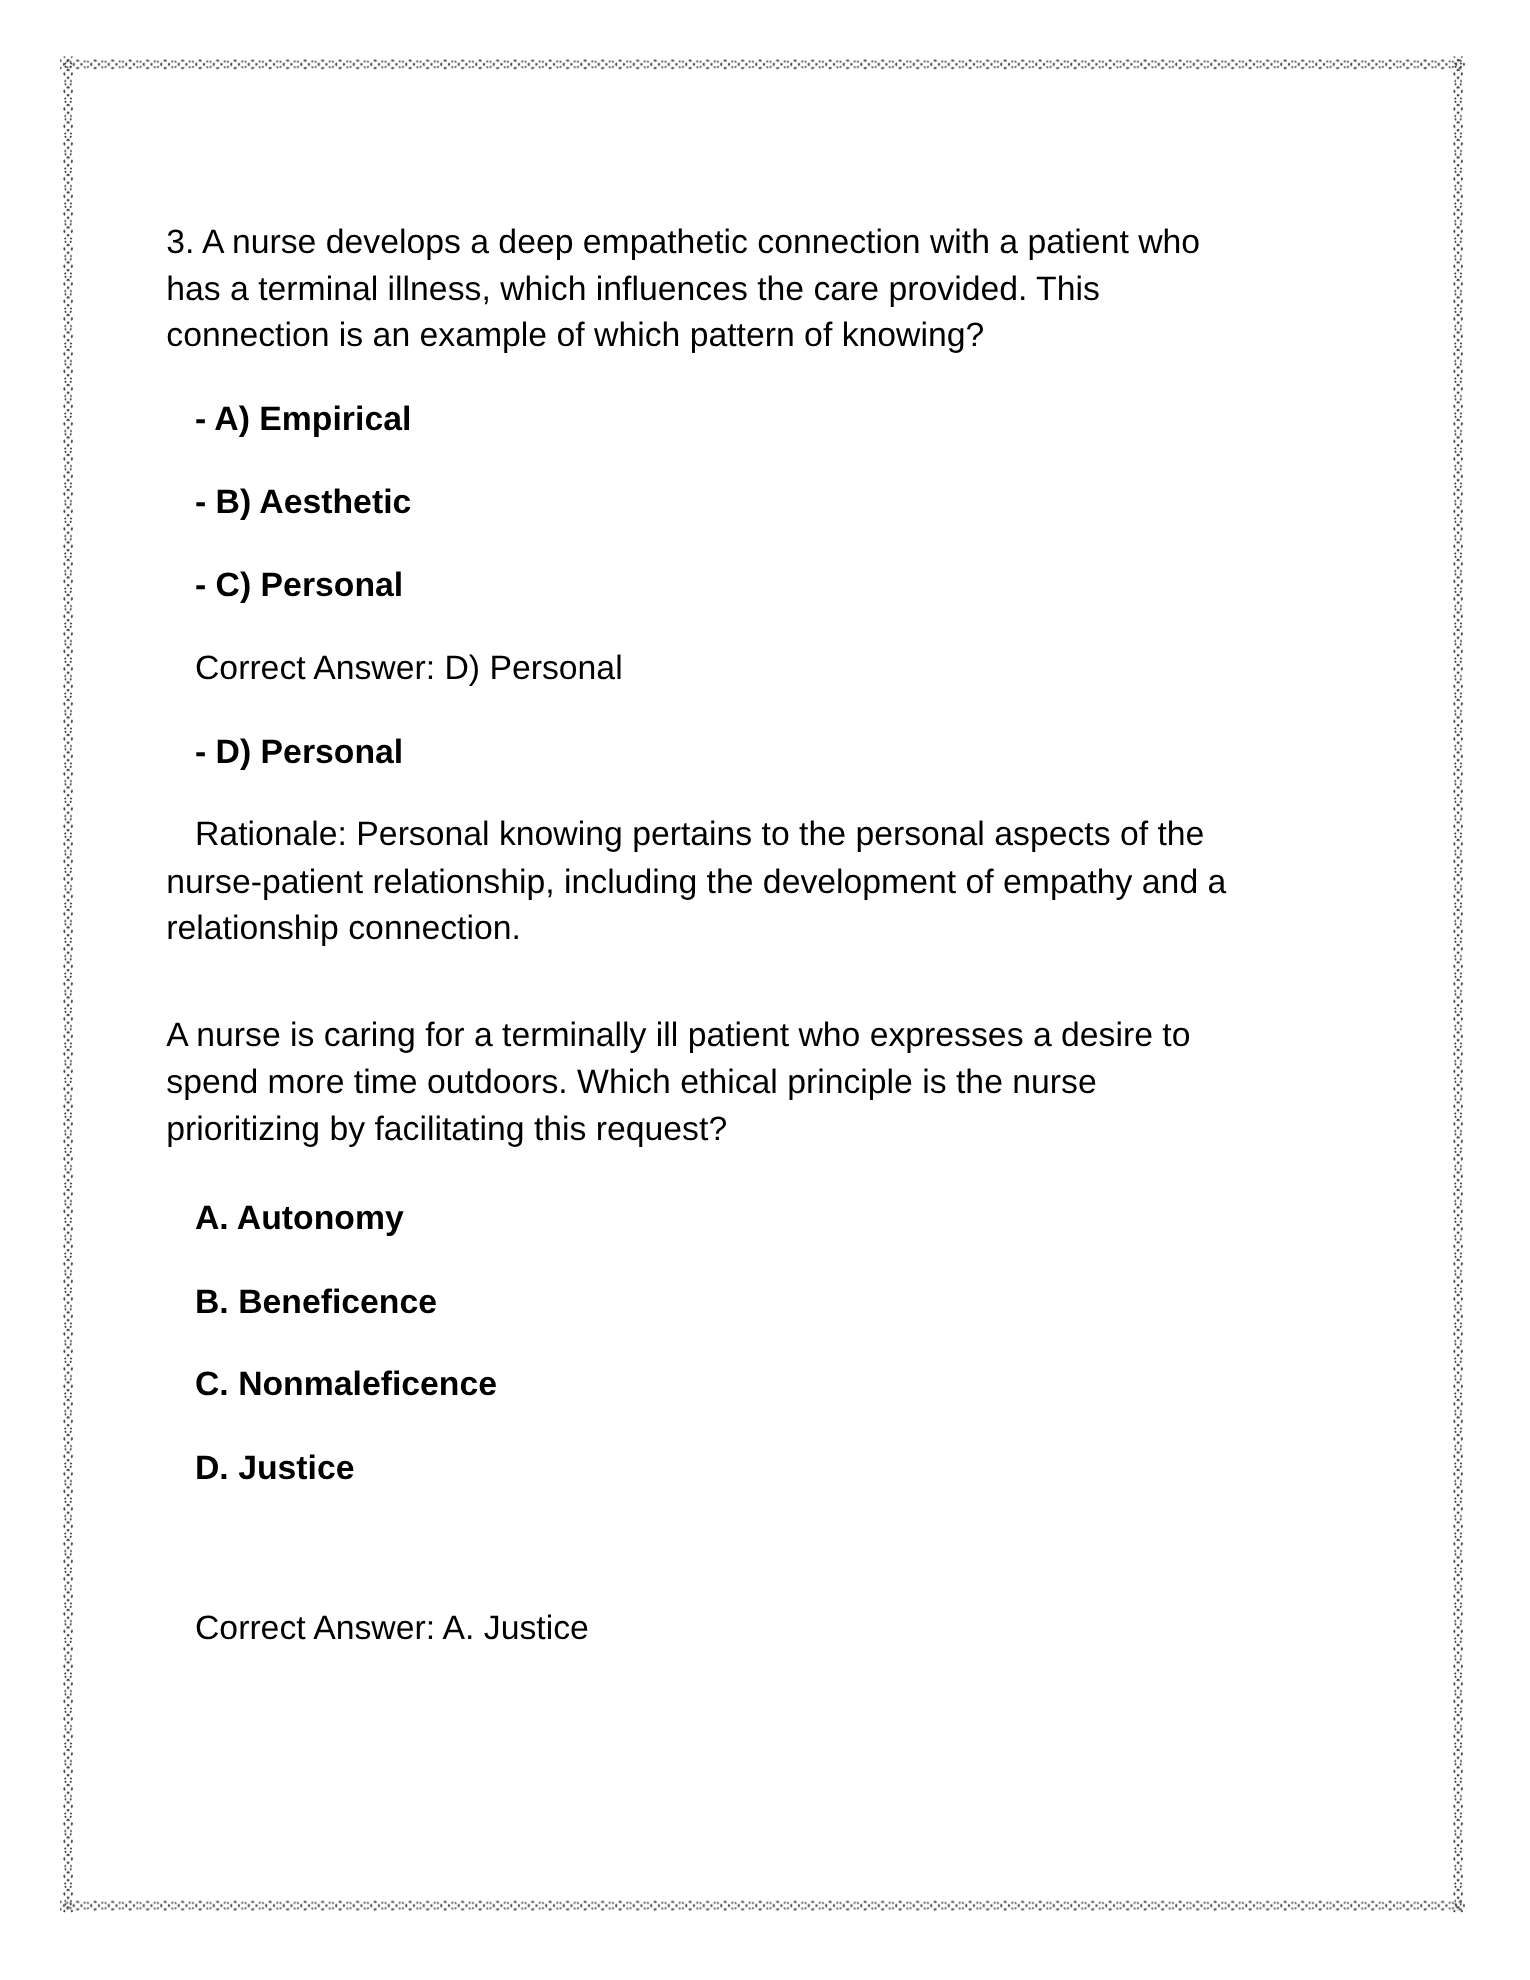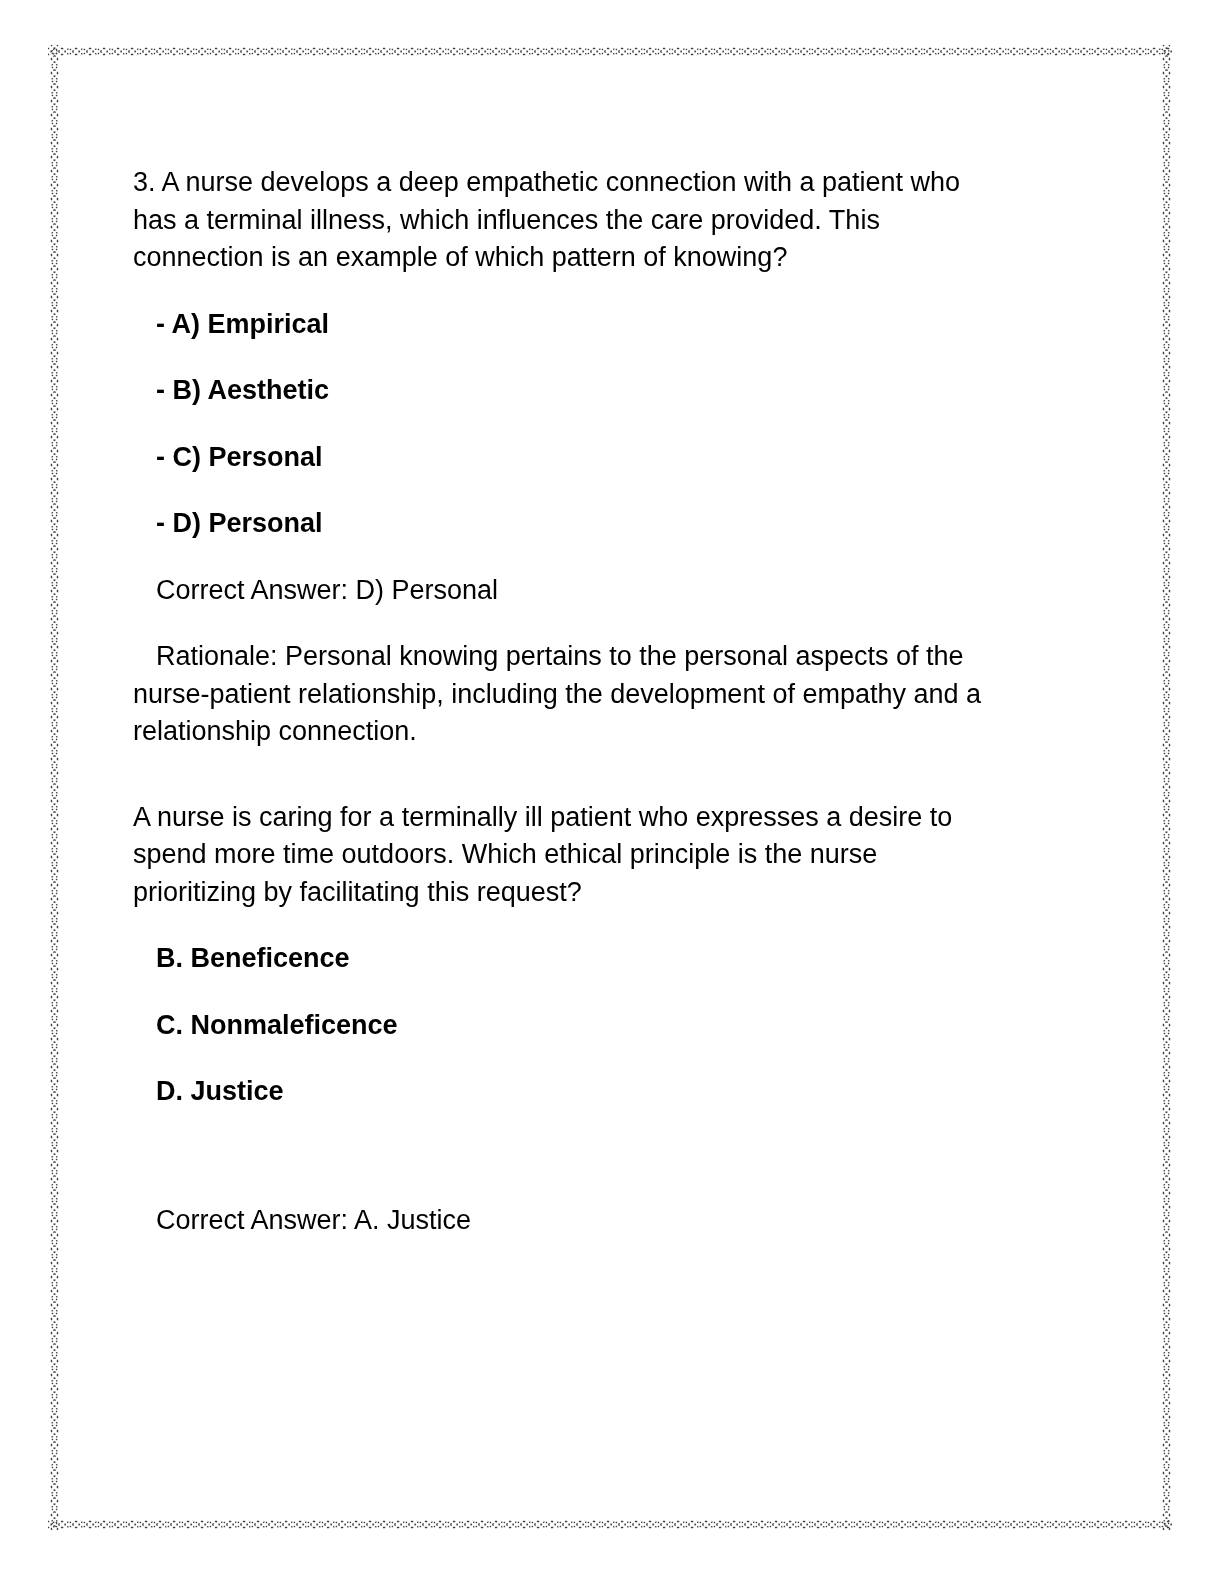--- a/index.html
+++ b/index.html
@@ -27,21 +27,21 @@
   .edge { position: absolute; display: block; }
   .edge.top    { left: 0; top: 0;    width: 100%; height: 12px; }
   .edge.bottom { left: 0; bottom: 0; width: 100%; height: 12px; }
   .edge.left   { left: 0;  top: 0; width: 12px; height: 100%; }
   .edge.right  { right: 0; top: 0; width: 12px; height: 100%; }
 
   
   .content {
     position: absolute;
     left: 133px;
-    top: 4px;
+    top: 15px;
     width: 920px;
     font-size: 27px;
     line-height: 37.5px;
   }
   .content .line { white-space: nowrap; }
   .para { margin: 0; }
   .q1         { margin-top: 160px; }
   .opt-first1 { margin-top: 42px; }
   .opt        { margin-top: 29px; padding-left: 23px; font-weight: bold; }
   .ca1        { margin-top: 29px; padding-left: 23px; }
@@ -87,36 +87,37 @@
 
     <div class="para q1">
       <div class="line">3. A nurse develops a deep empathetic connection with a patient who</div>
       <div class="line">has a terminal illness, which influences the care provided. This</div>
       <div class="line">connection is an example of which pattern of knowing?</div>
     </div>
 
     <div class="para opt opt-first1">- A) Empirical</div>
     <div class="para opt">- B) Aesthetic</div>
     <div class="para opt">- C) Personal</div>
+    <div class="para ca1">Correct Answer: D) Personal</div>
+
     <div class="para opt">- D) Personal</div>
-
-    <div class="para ca1">Correct Answer: D) Personal</div>
 
     <div class="para rationale">
       <div class="line indent">Rationale: Personal knowing pertains to the personal aspects of the</div>
       <div class="line">nurse-patient relationship, including the development of empathy and a</div>
       <div class="line">relationship connection.</div>
     </div>
 
     <div class="para q2">
       <div class="line">A nurse is caring for a terminally ill patient who expresses a desire to</div>
       <div class="line">spend more time outdoors. Which ethical principle is the nurse</div>
       <div class="line">prioritizing by facilitating this request?</div>
     </div>
 
+    <div class="para opt opt-first2">A. Autonomy</div>
     <div class="para opt">B. Beneficence</div>
     <div class="para opt">C. Nonmaleficence</div>
     <div class="para opt">D. Justice</div>
 
     <div class="para ca2">Correct Answer: A. Justice</div>
 
   </div>
 </div>
 
 </body></html>

